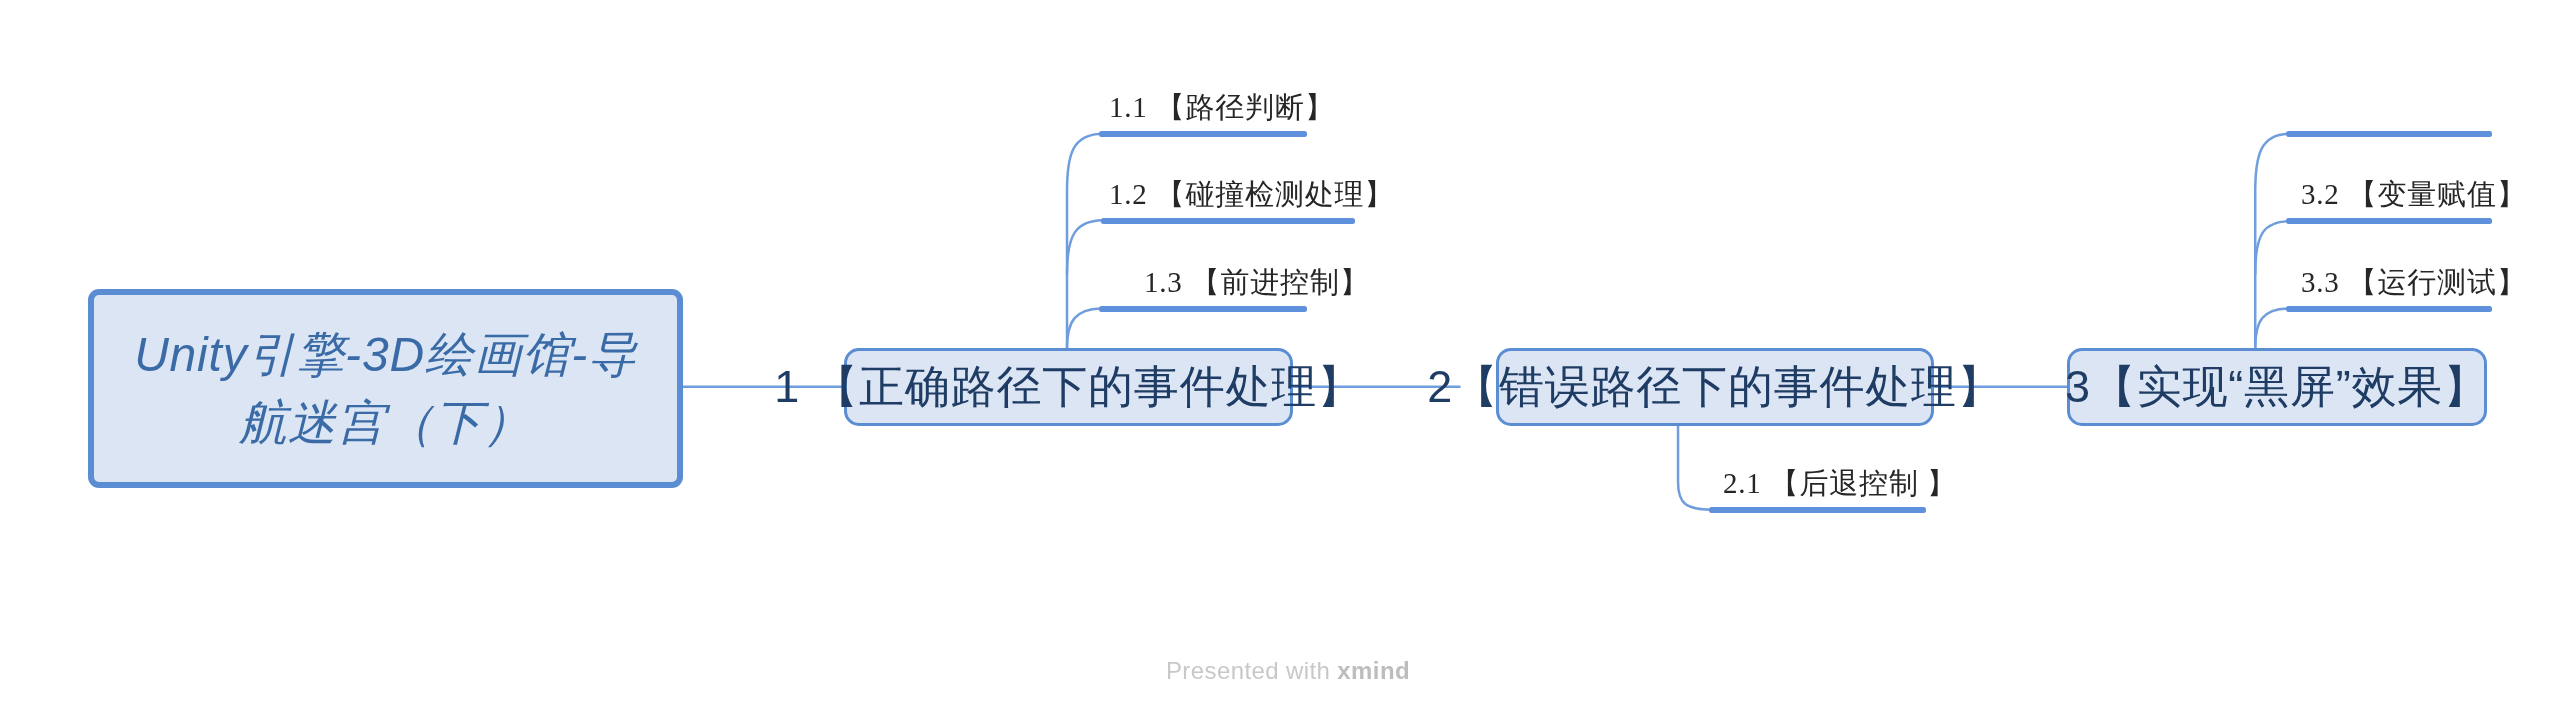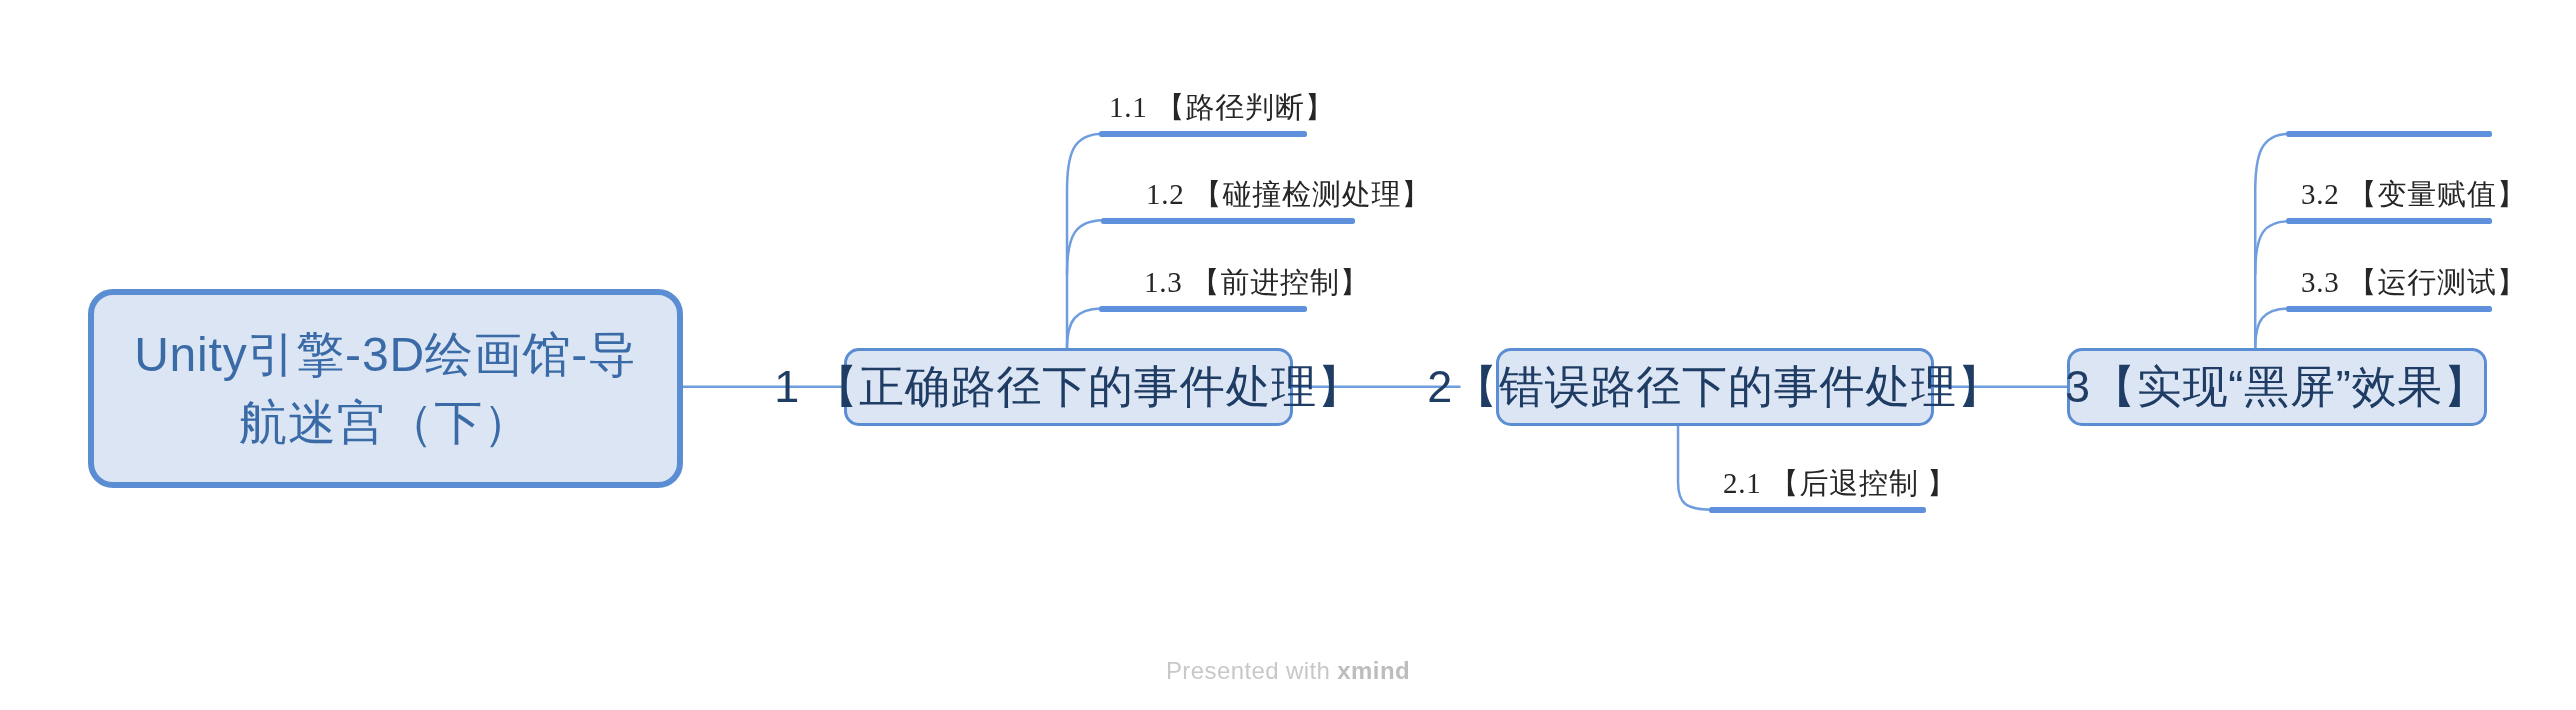--- a/index.html
+++ b/index.html
@@ -38,26 +38,27 @@
     justify-content: center;
     text-align: center;
     color: #1e3c64;
     font-size: 45px;
     letter-spacing: 0.8px;
     white-space: nowrap;
     cursor: default;
   }
   .topic.root {
     border-width: 6.6px;
-    border-radius: 25px;
+    border-radius: 11px;
     font-size: 48px;
     line-height: 1.40;
     color: #3b6ba6;
     white-space: normal;
     padding: 0 23px;
+    font-style: italic;
   }
   .subtopic-label {
     position: absolute;
     font-size: 29px;
     line-height: 36px;
     color: #262626;
     letter-spacing: 0.8px;
     white-space: nowrap;
     cursor: default;
     font-family: Liberation Serif, serif;
@@ -114,21 +115,21 @@
   <div class="topic" style="left:1496px; top:348px; width:438px; height:78px;">
     <span>2【错误路径下的事件处理】</span>
   </div>
   <div class="topic" style="left:2067px; top:348px; width:420px; height:78px;">
     <span>3【实现“黑屏”效果】</span>
   </div>
 
   <div class="subtopic-label" style="left:1109px; top:89px;">1.1 【路径判断】</div>
   <div class="subtopic-bar" style="left:1099px; top:131px; width:208px;"></div>
 
-  <div class="subtopic-label" style="left:1146px; top:176px;text-align:right;">1.2 【碰撞检测处理】</div>
+  <div class="subtopic-label" style="left:1109px; top:176px;text-align:right;">1.2 【碰撞检测处理】</div>
   <div class="subtopic-bar" style="left:1101px; top:218px; width:254px;"></div>
 
   <div class="subtopic-label" style="left:1109px; top:264px;margin-left:35px;">1.3 【前进控制】</div>
   <div class="subtopic-bar" style="left:1099px; top:306px; width:208px;"></div>
 
   <div class="subtopic-label" style="left:1723px; top:465px;">2.1 【后退控制 】</div>
   <div class="subtopic-bar" style="left:1709px; top:507px; width:217px;"></div>
 
   <div class="subtopic-bar" style="left:2286px; top:131px; width:206px;"></div>
 

